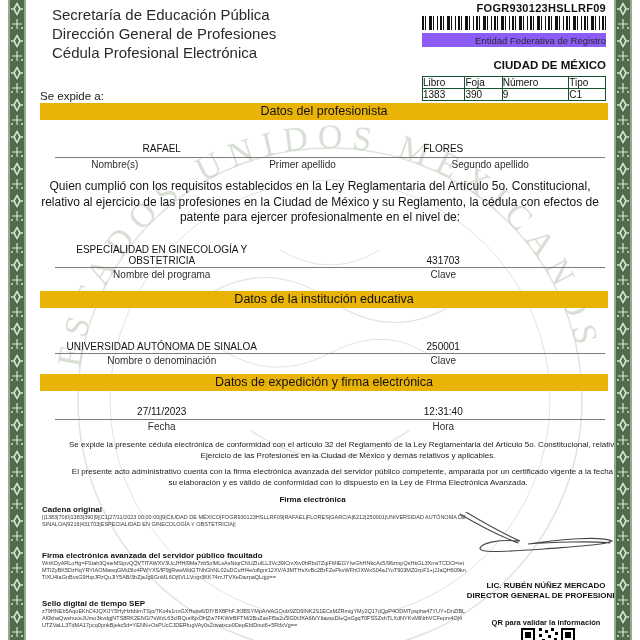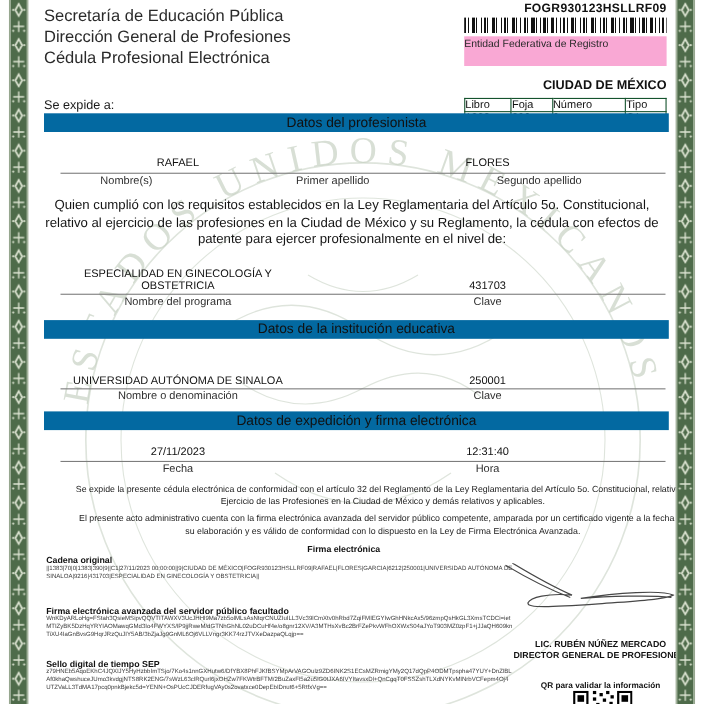--- a/index.html
+++ b/index.html
@@ -8,32 +8,32 @@
     overflow:hidden; font-family:"Liberation Sans", sans-serif; color:#1a1a1a;
   }
   .abs { position:absolute; }
   .z1 { z-index:2; }
   
   .border-strip { top:0; width:18px; height:640px; z-index:3; }
   .bl { left:8px; } .br { left:614px; }
   
   .watermark { left:0; top:0; z-index:1; pointer-events:none; }
   
-  .hdr { left:40px; top:5px; font-size:15px; line-height:19px; color:#2a2a2a; }
+  .hdr { left:52px; top:5px; font-size:15px; line-height:19px; color:#2a2a2a; }
   .topright { left:422px; top:2px; width:184px; }
   .curp { font-weight:bold; font-size:11px; text-align:right; letter-spacing:.3px; color:#111; }
   .barcode { margin-top:2px; height:14px;
     background:repeating-linear-gradient(90deg,#111 0 2px,#fff 2px 3px,#111 3px 4px,#fff 4px 7px,#111 7px 10px,#fff 10px 11px,#111 11px 12px,#fff 12px 15px,#111 15px 16px,#fff 16px 18px);
   }
-  .entbar { margin-top:3px; background:#f9a8d4; font-size:9.5px; text-align:left; padding:2px 0 14px; color:#2a2a2a; }
+  .entbar { margin-top:3px; background:#8b5cf6; font-size:9.5px; text-align:right; padding:2px 0 1px; color:#2a2a2a; }
   .ciudad { margin-top:12px; font-weight:bold; font-size:11.5px; text-align:right; color:#111; }
   table.reg { margin-top:5px; width:100%; border-collapse:collapse; font-size:10px; color:#111; }
   table.reg td { border:1px solid #14532d; padding:0 0; }
   .seexpide { left:40px; top:90px; font-size:11.5px; }
-  .secbar { left:40px; width:568px; height:17px; background:#0369a1; text-align:center;
+  .secbar { left:40px; width:568px; height:17px; background:#eab308; text-align:center;
             font-size:12.5px; line-height:17px; color:#111; }
   .frow { left:45px; width:515px; display:flex;gap:48px; }
   .frow .f { flex:1; text-align:center; font-size:10px; color:#111; }
   .frow .lab { color:#2f2f2f; }
   .bottomalign { align-items:flex-end; }
   .pname { max-width:195px; margin:0 auto; }
   .hline { left:55px; width:550px; border-top:1px solid #7d7d7d; height:0; }
   .para { left:36px; width:568px; text-align:center; font-size:12px; line-height:15.5px; color:#151515; }
   .fine { left:40px; width:560px; text-align:center; font-size:8px; line-height:10.5px; color:#222;margin-left:28px; }
   .sigtitle { left:40px; width:545px; top:495px; text-align:center; font-size:8px; font-weight:bold; color:#111; }

